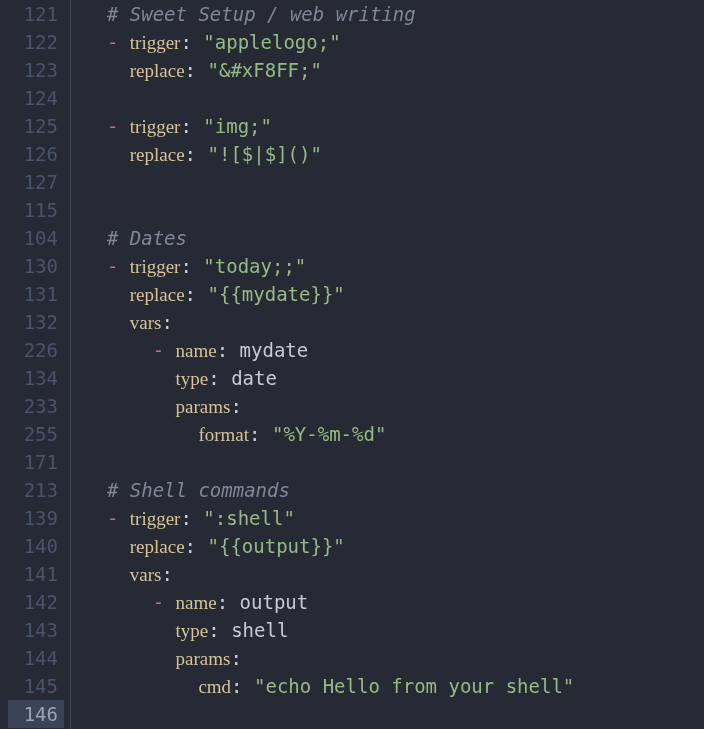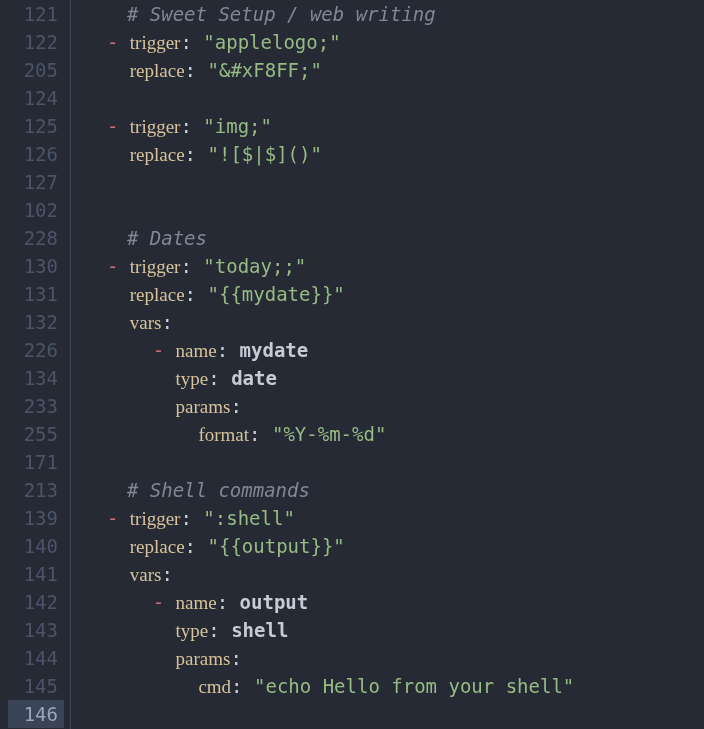--- a/index.html
+++ b/index.html
@@ -61,42 +61,42 @@
     color: var(--gutter-active-fg);
   }
   .code {
     flex: 1 1 auto;
     white-space: pre;
     padding-left: 14px;
   }
   .code .cl {
     height: 28px;
   }
-  .c-comment { color: var(--comment); font-style: italic; margin-left: 20px; }
+  .c-comment { color: var(--comment); font-style: italic; }
   .c-key     { color: var(--key); font-family: Liberation Serif, serif; }
   .c-colon   { color: var(--colon); }
   .c-string  { color: var(--string); }
   .c-dash    { color: var(--dash); }
-  .c-plain   { color: var(--text); font-weight: bold; }
+  .c-plain   { color: var(--text); }
 </style>
 </head>
 <body>
 
 <div class="editor">
   <div class="ruler"></div>
   <div class="gutter">
       <div class="ln">121</div>
       <div class="ln">122</div>
-      <div class="ln">205</div>
+      <div class="ln">123</div>
       <div class="ln">124</div>
       <div class="ln">125</div>
       <div class="ln">126</div>
       <div class="ln">127</div>
-      <div class="ln">102</div>
-      <div class="ln">228</div>
+      <div class="ln">115</div>
+      <div class="ln">104</div>
       <div class="ln">130</div>
       <div class="ln">131</div>
       <div class="ln">132</div>
       <div class="ln">226</div>
       <div class="ln">134</div>
       <div class="ln">233</div>
       <div class="ln">255</div>
       <div class="ln">171</div>
       <div class="ln">213</div>
       <div class="ln">139</div>

